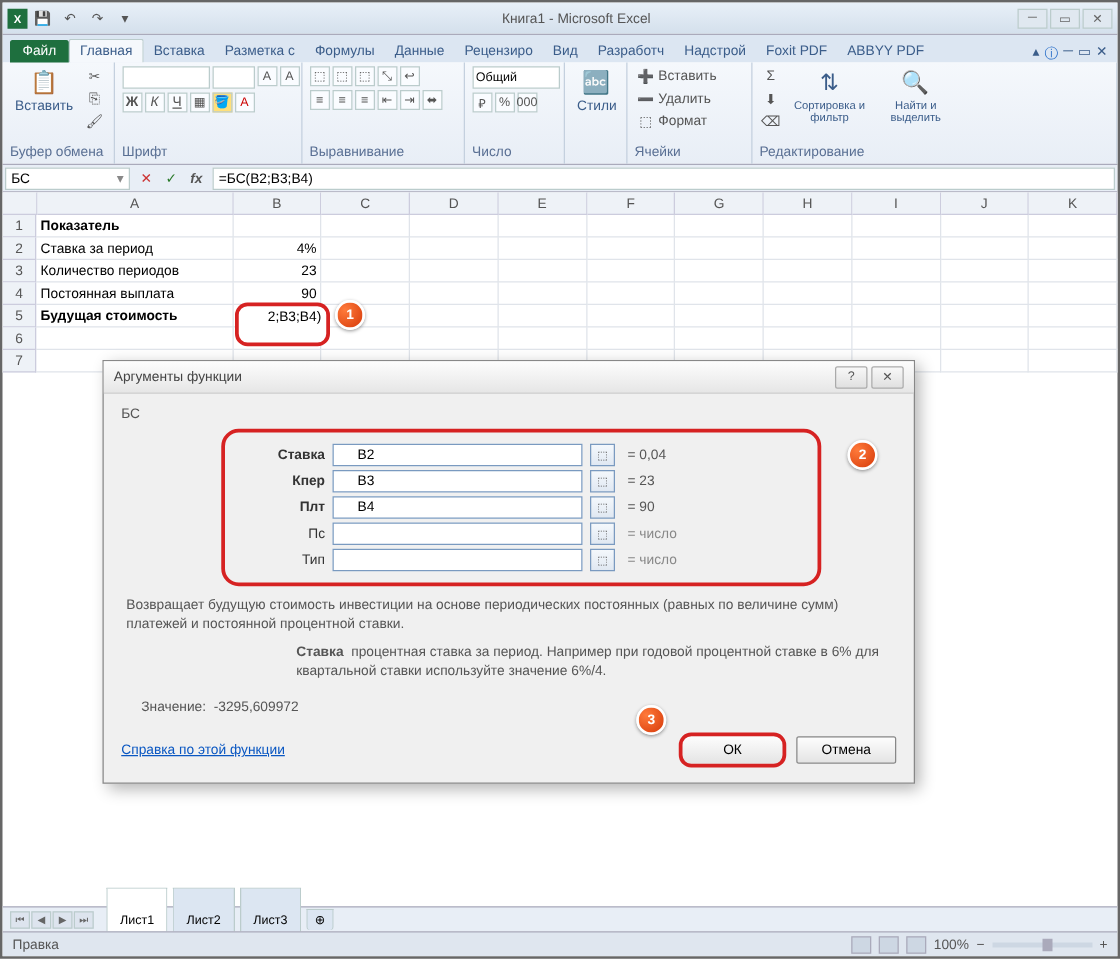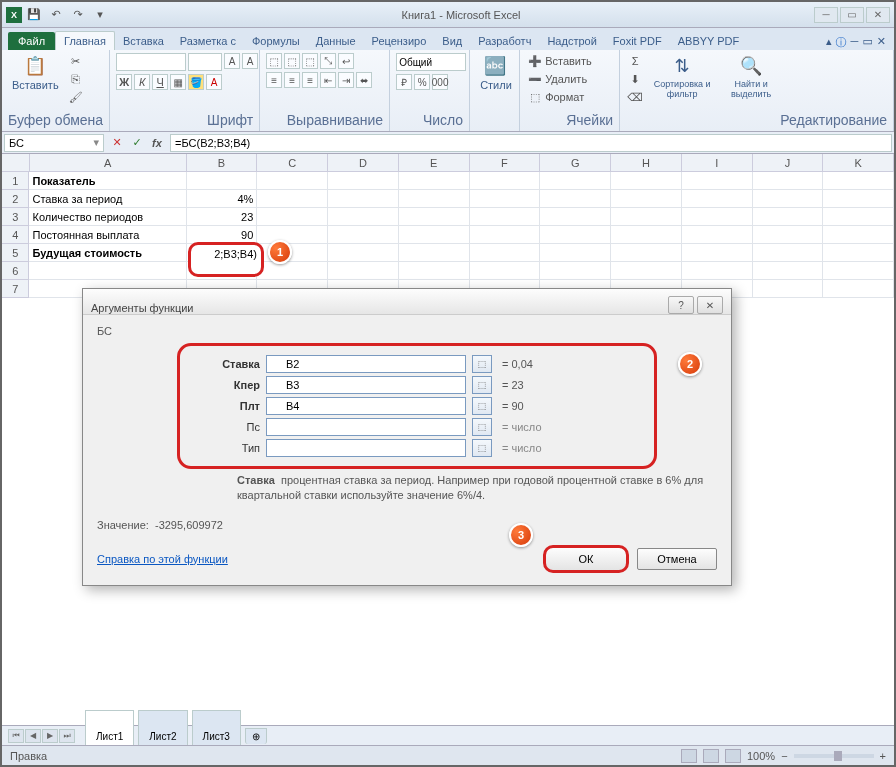--- a/index.html
+++ b/index.html
@@ -11,21 +11,21 @@
 .title{flex:1;text-align:center;color:#555}
 .wbtns{display:flex;gap:2px}
 .wbtns span{width:24px;height:16px;background:#e0e8f0;border:1px solid #bcc;display:inline-flex;align-items:center;justify-content:center;color:#666;font-size:10px}
 .ribbon-tabs{height:22px;background:#dce6f2;display:flex;align-items:flex-end;padding-left:6px;gap:0}
 .ribbon-tabs .file{background:#1e6f3e;color:#fff;padding:3px 10px;border-radius:2px 2px 0 0}
 .ribbon-tabs .tab{padding:3px 8px;color:#3b5d8a;cursor:pointer}
 .ribbon-tabs .tab.active{background:#f5f8fc;border:1px solid #bcc;border-bottom:none;border-radius:2px 2px 0 0}
 .ribbon-tabs .right{margin-left:auto;display:flex;gap:4px;padding-right:8px;color:#3b5d8a}
 .ribbon{height:82px;background:linear-gradient(#f5f8fc,#e8eef6);border-bottom:1px solid #aab;display:flex}
 .group{border-right:1px solid #c4d0de;padding:3px 6px;display:flex;flex-direction:column;justify-content:space-between}
-.group-label{font-size:14px;color:#5a7094;text-align:right;padding-top:2px}
+.group-label{font-size:11px;color:#5a7094;text-align:left;padding-top:2px}
 .g-body{display:flex;gap:4px;flex:1;align-items:flex-start}
 .bigbtn{display:flex;flex-direction:column;align-items:center;gap:2px;color:#3b5d8a;padding:2px 4px}
 .bigbtn .ico{width:22px;height:22px;display:flex;align-items:center;justify-content:center;font-size:18px}
 .col{display:flex;flex-direction:column;gap:2px}
 .smbtn{display:flex;align-items:center;gap:3px;color:#555;font-size:10px;padding:1px 2px}
 .smbtn .i{width:14px;height:14px;display:inline-flex;align-items:center;justify-content:center;font-size:11px}
 .fontrow{display:flex;gap:2px}
 .fontsel{width:70px;height:18px;border:1px solid #bcc;background:#fff;font-size:10px;padding:0 2px}
 .sizesel{width:34px;height:18px;border:1px solid #bcc;background:#fff;font-size:10px;padding:0 2px}
 .sq{width:16px;height:16px;border:1px solid #bcc;background:#fafcff;display:inline-flex;align-items:center;justify-content:center;font-size:10px;color:#555}
@@ -46,39 +46,39 @@
 .row{display:flex;height:18px}
 .rh{width:28px;background:#eef2f7;border-right:1px solid #ccd;border-bottom:1px solid #ccd;text-align:center;line-height:18px;color:#555}
 .cell{border-right:1px solid #e0e4ea;border-bottom:1px solid #e0e4ea;line-height:18px;padding:0 3px;overflow:hidden;white-space:nowrap}
 .cell.A{width:160px}
 .cell.B{width:72px;text-align:right}
 .cell.O{width:72px}
 .cell.bold{font-weight:bold}
 .active-cell{position:absolute;border:3px solid #d62222;border-radius:10px;background:#fff;text-align:right;padding:0 4px;line-height:18px}
 .marker{position:absolute;width:24px;height:24px;border-radius:50%;background:radial-gradient(circle at 30% 30%,#ff7a3a,#d63a0a);border:2px solid #fff;box-shadow:0 1px 3px rgba(0,0,0,.4);color:#fff;font-weight:bold;display:flex;align-items:center;justify-content:center;font-size:13px}
 .dialog{position:absolute;left:80px;top:286px;width:650px;background:#f0f0f0;border:1px solid #888;box-shadow:4px 4px 12px rgba(0,0,0,.3)}
-.dlg-title{height:26px;background:linear-gradient(#fdfdfd,#e6e6e6);border-bottom:1px solid #ccc;display:flex;align-items:flex-end;padding:0 8px}
+.dlg-title{height:26px;background:linear-gradient(#fdfdfd,#e6e6e6);border-bottom:1px solid #ccc;display:flex;align-items:center;padding:0 8px}
 .dlg-title span:first-child{flex:1;color:#444}
 .dlg-title .tb{width:26px;height:18px;background:linear-gradient(#f8f8f8,#e0e0e0);border:1px solid #aaa;border-radius:2px;margin-left:3px;display:inline-flex;align-items:center;justify-content:center;color:#555;font-size:10px}
 .dlg-body{padding:10px 14px}
 .func-name{color:#555;margin-bottom:6px}
 .args-box{border:3px solid #d62222;border-radius:14px;padding:6px 10px;margin-left:80px;margin-right:60px;position:relative}
 .arg-row{display:flex;align-items:center;margin:3px 0;gap:6px}
 .arg-label{width:70px;text-align:right;font-weight:bold;color:#333}
 .arg-label.nb{font-weight:normal}
 .arg-input{width:200px;height:18px;border:1px solid #7a9ac0;background:#fff;padding:0 19px}
 .ref-btn{width:20px;height:18px;border:1px solid #7a9ac0;background:linear-gradient(#f4f8fc,#e0e8f2);display:inline-flex;align-items:center;justify-content:center;font-size:9px;color:#555}
 .arg-res{color:#666;margin-left:4px}
 .arg-res.num{color:#555}
 .arg-res.txt{color:#888}
 .result-line{text-align:right;padding-right:180px;color:#555;margin:4px 0}
 .desc{color:#555;margin:8px 4px;line-height:1.35}
 .desc2{color:#555;margin:4px 4px 16px 140px;line-height:1.35}
 .desc2 b{font-weight:bold}
-.val-line{color:#555;margin:14px 0 4px}
+.val-line{color:#555;margin:14px 16px 4px}
 .dlg-foot{display:flex;align-items:center;padding:0 14px 12px}
 .help-link{color:#0a57c2;text-decoration:underline;cursor:pointer}
 .dlg-btns{margin-left:auto;display:flex;gap:8px;align-items:center}
 .btn{width:80px;height:22px;background:linear-gradient(#fdfdfd,#e4e4e4);border:1px solid #888;border-radius:2px;display:inline-flex;align-items:center;justify-content:center;cursor:pointer}
 .btn.ok{border:3px solid #d62222;border-radius:10px;width:86px;height:28px;position:relative}
 .sheets{position:absolute;bottom:20px;left:0;right:0;height:20px;background:#e8eef6;border-top:1px solid #aab;display:flex;align-items:center;padding:0 6px;gap:4px}
 .sheets .nav{display:flex;gap:1px;margin-right:6px}
 .sheets .nav span{width:16px;height:14px;background:#dde4ee;border:1px solid #bcc;display:inline-flex;align-items:center;justify-content:center;font-size:8px;color:#666}
 .sheets .st{padding:20px 10px;background:#fff;border:1px solid #bcc;border-bottom:none;border-radius:0 0 3px 3px;font-size:10px}
 .sheets .st.inact{background:#dce6f2}
@@ -433,20 +433,21 @@
       <div class="arg-row">
         <span class="arg-label nb">Тип</span>
         <input class="arg-input" value="" style="">
         <span class="ref-btn">⬚</span>
         <span class="arg-res txt">= число</span>
       </div>
       <div class="marker" style="right:-48px;top:6px">
           <span>2</span>
         </div>
     </div>
+    <div class="desc">Возвращает будущую стоимость инвестиции на основе периодических постоянных (равных по величине сумм) платежей и постоянной процентной ставки.</div>
     <div class="desc2"><b>Ставка</b>&nbsp;&nbsp;<span>процентная ставка за период. Например при годовой процентной ставке в 6% для квартальной ставки используйте значение 6%/4.</span></div>
     <div class="val-line"><span>Значение:</span>&nbsp;&nbsp;<span>-3295,609972</span></div>
   </div>
   <div class="dlg-foot">
     <span class="help-link">Справка по этой функции</span>
     <div class="dlg-btns">
       <div style="position:relative">
         <span class="btn ok">
             <span>ОК</span>
           </span>

